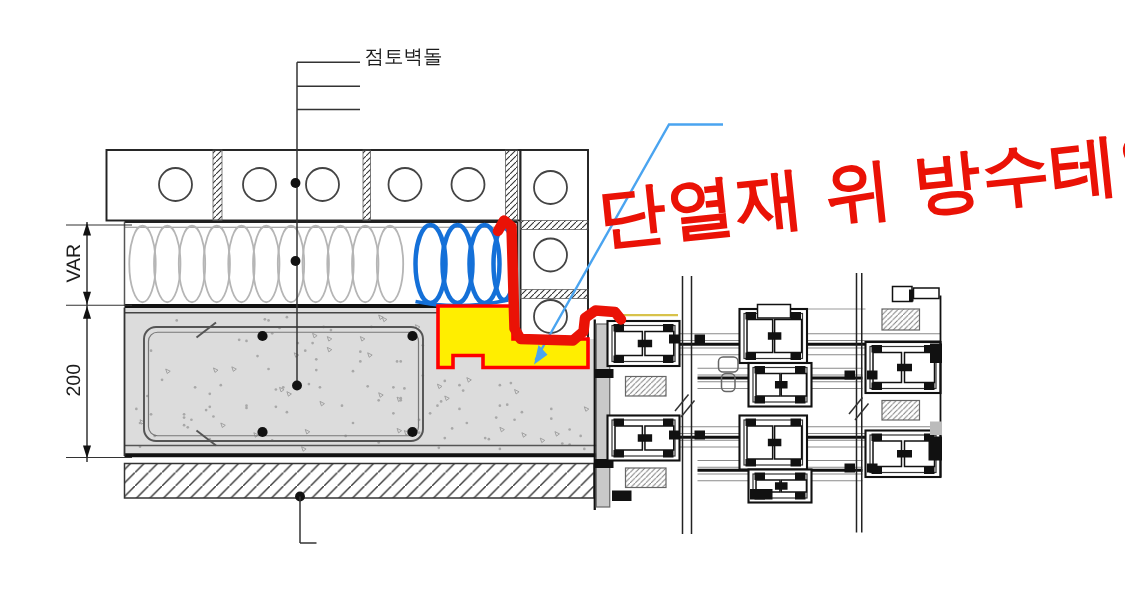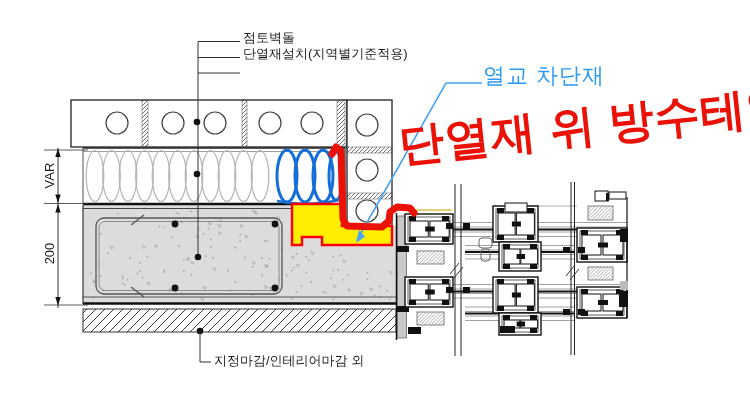--- a/index.html
+++ b/index.html
@@ -380,21 +380,18 @@
     <g id="gBlue">
         <polyline points="482,83 446,83 357,240" fill="none" stroke="#4aa4f0" stroke-width="1.6"></polyline>
         <polygon points="356,243 365,236.5 359,230" fill="#4aa4f0"></polygon>
       </g>
     <g id="gRed">
         <polyline points="332,154 336,147 341,151 343,219 347,226 382,227 389,221 390,212 397,207 410,208 414,213" fill="none" stroke="#ea1206" stroke-width="7" stroke-linecap="round" stroke-linejoin="round"></polyline>
       </g>
   </svg>
 
   <div class="callout" style="left:243px;top:29px">점토벽돌</div>
-  <div class="callout" style="left:243px;top:45px">단열재설치(지역별기준적용)</div>
-  <div class="callout" style="left:214px;top:352px">지정마감/인테리어마감 외</div>
 
   <div class="dim" style="left:19px;top:168px">VAR</div>
   <div class="dim" style="left:19px;top:246px">200</div>
 
-  <div class="note-blue" id="noteBlue" style="color: rgb(46, 155, 242);">열교 차단재</div>
   <div class="note-red" id="noteRed" style="color: rgb(234, 18, 6);">단열재 위 방수테잎</div>
 </div>
 
 </body></html>

